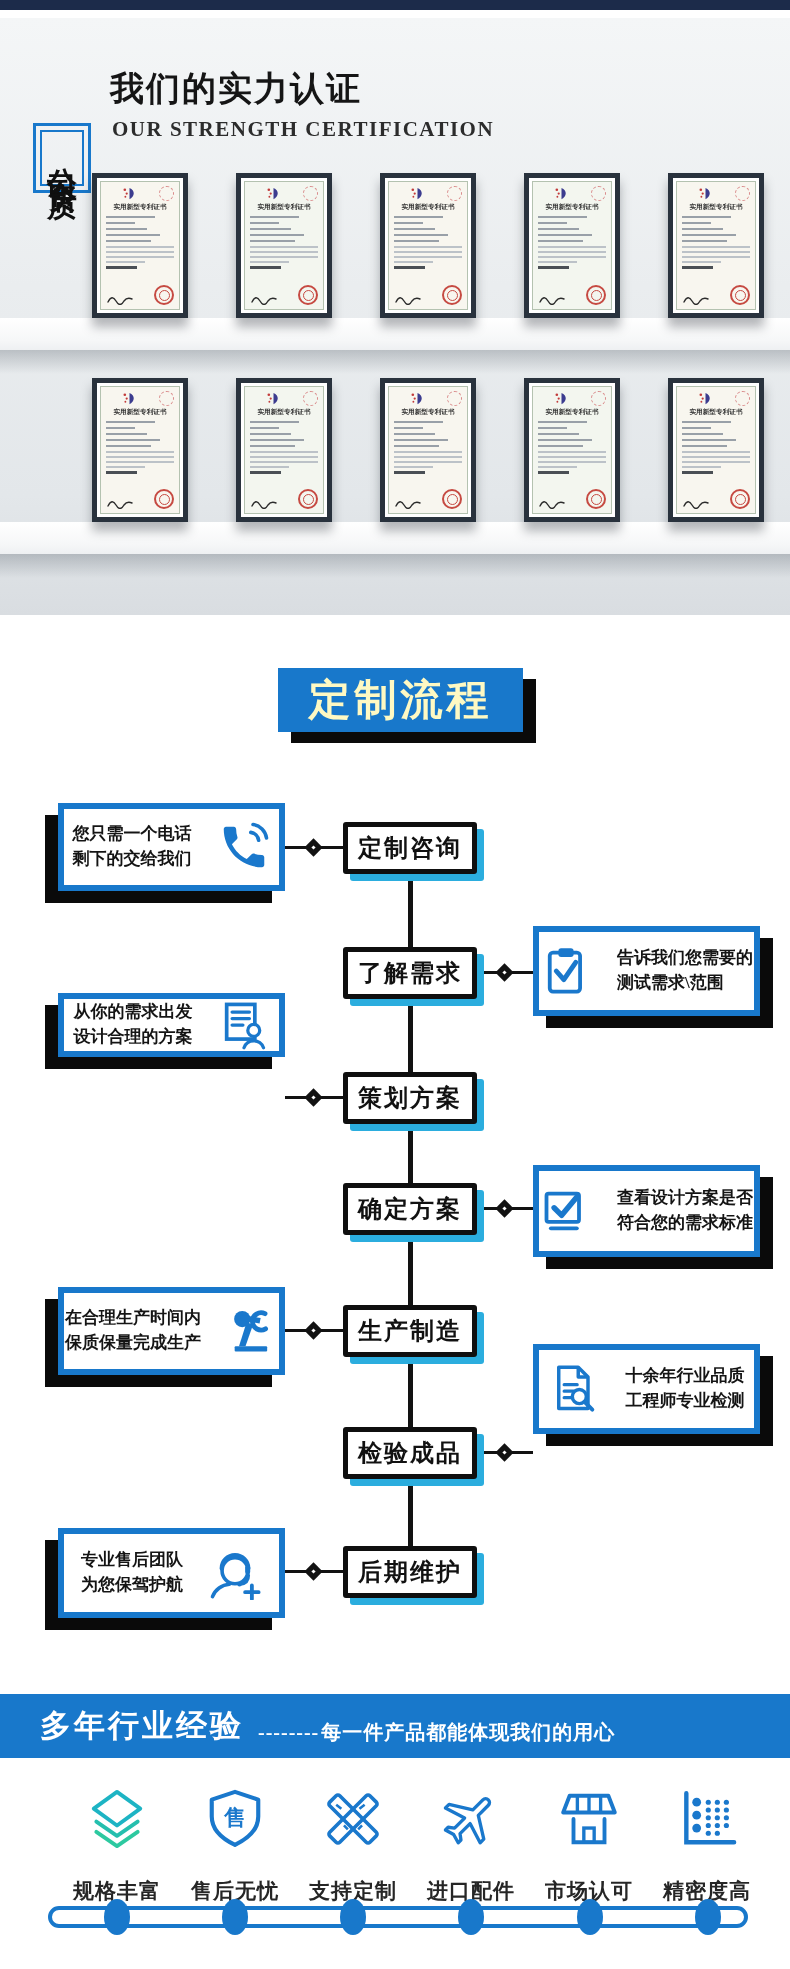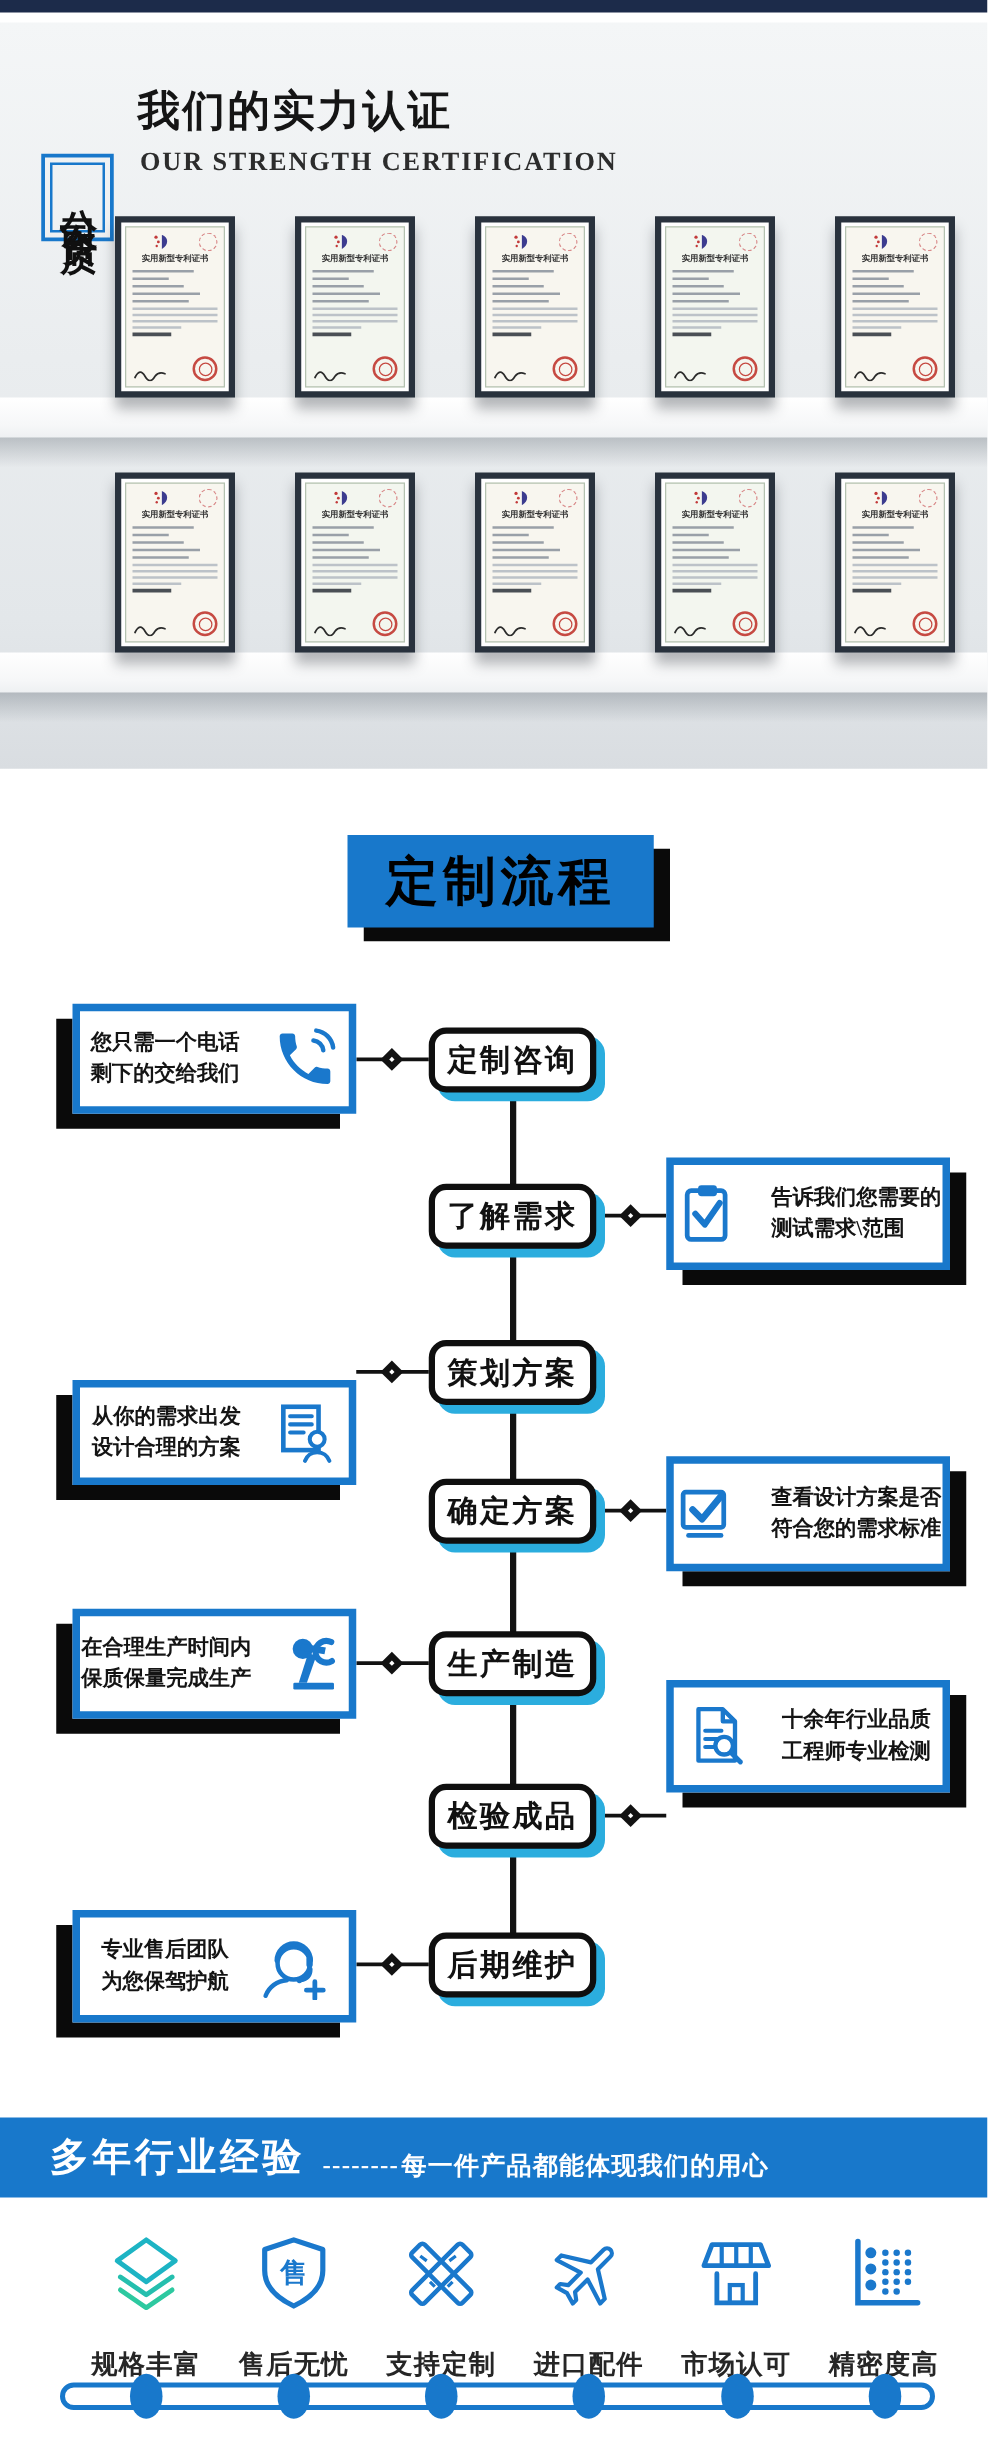--- a/index.html
+++ b/index.html
@@ -40,27 +40,27 @@
   .c-fields i:nth-child(5){width:66%;}
   .c-para{margin-top:4px;}
   .c-para i{display:block;height:2px;background:#bcc2c8;margin-bottom:3px;width:100%;}
   .c-para i:last-child{width:58%;}
   .c-bar{height:3px;width:45%;background:#4a4f55;margin-top:3px;}
   .c-foot{position:absolute;bottom:4px;left:5px;right:5px;display:flex;align-items:flex-end;justify-content:space-between;}
   .c-seal{width:20px;height:20px;border-radius:50%;border:2px solid #c64a42;box-sizing:border-box;
           display:flex;align-items:center;justify-content:center;}
   .c-seal b{width:9px;height:9px;border:1px solid #c64a42;border-radius:50%;}
   
-  .banner{position:absolute;left:278px;top:668px;width:245px;height:74px;background:#1878cb;
+  .banner{position:absolute;left:278px;top:668px;width:245px;height:64px;background:#1878cb;
     box-shadow:13px 11px 0 #0a0a0a;display:flex;align-items:center;justify-content:center;
-    font-size:42px;font-weight:bold;color:#000000;letter-spacing:4px;}
+    font-size:42px;font-weight:bold;color:#fef9c3;letter-spacing:4px;}
   
   .trunk{position:absolute;left:408px;top:848px;width:5px;height:724px;background:#121212;z-index:1;}
   .node{position:absolute;left:343px;width:134px;height:52px;background:#fff;border:5px solid #0f0f0f;
-    border-radius:14px;box-shadow:7px 7px 0 #2badde;display:flex;align-items:center;justify-content:center;
+    border-radius:3px;box-shadow:7px 7px 0 #2badde;display:flex;align-items:center;justify-content:center;
     font-size:24px;font-weight:bold;color:#111;letter-spacing:2px;box-sizing:border-box;z-index:3;}
   .note{position:absolute;width:227px;border:6px solid #1878cb;background:#fff;box-sizing:border-box;
     display:flex;align-items:center;justify-content:center;gap:25px;z-index:3;padding:0 6px;}
   .note.left{left:58px;box-shadow:-13px 12px 0 #0a0a0a;}
   .note.right{left:533px;box-shadow:13px 12px 0 #0a0a0a;}
   .note-text{font-size:17px;font-weight:bold;color:#141414;line-height:1.45;white-space:nowrap;}
   .note svg{flex-shrink:0;}
   .conn{position:absolute;height:3px;background:#121212;z-index:2;}
   .conn.left{left:285px;width:58px;}
   .conn.right{left:477px;width:56px;}
@@ -519,21 +519,21 @@
   <div class="note right" style="top:926px;height:90px;">
     <svg width="52" height="52" viewBox="0 0 48 48">
       <rect x="9" y="7" width="28" height="36" rx="3" fill="none" stroke="#1a78cc" stroke-width="3.5"></rect>
       <rect x="17" y="3" width="14" height="8" rx="2.5" fill="#1a78cc"></rect>
       <path d="M15 24l7 8 11-16" fill="none" stroke="#1a78cc" stroke-width="4.5" stroke-linecap="round" stroke-linejoin="round"></path>
     </svg>
     <div class="note-text"><span>告诉我们您需要的</span><br>
     <span>测试需求\范围</span></div>
   </div>
 
-  <div class="note left" style="top:1104px;height:84px;">
+  <div class="note left" style="top:993px;height:64px;">
     <div class="note-text"><span>从你的需求出发</span><br>
     <span>设计合理的方案</span></div>
     <svg width="52" height="52" viewBox="0 0 48 48">
       <rect x="8" y="5" width="26" height="32" fill="none" stroke="#1a78cc" stroke-width="3.4"></rect>
       <path d="M13 12h16M13 18h16M13 24h10" stroke="#1a78cc" stroke-width="3" stroke-linecap="round"></path>
       <circle cx="33" cy="29" r="5.5" fill="#fff" stroke="#1a78cc" stroke-width="3"></circle>
       <path d="M24 45a9.5 9.5 0 0 1 18 0" fill="#fff" stroke="#1a78cc" stroke-width="3" stroke-linecap="round"></path>
     </svg>
   </div>
   <div class="conn left" style="top:1096px;"></div>

